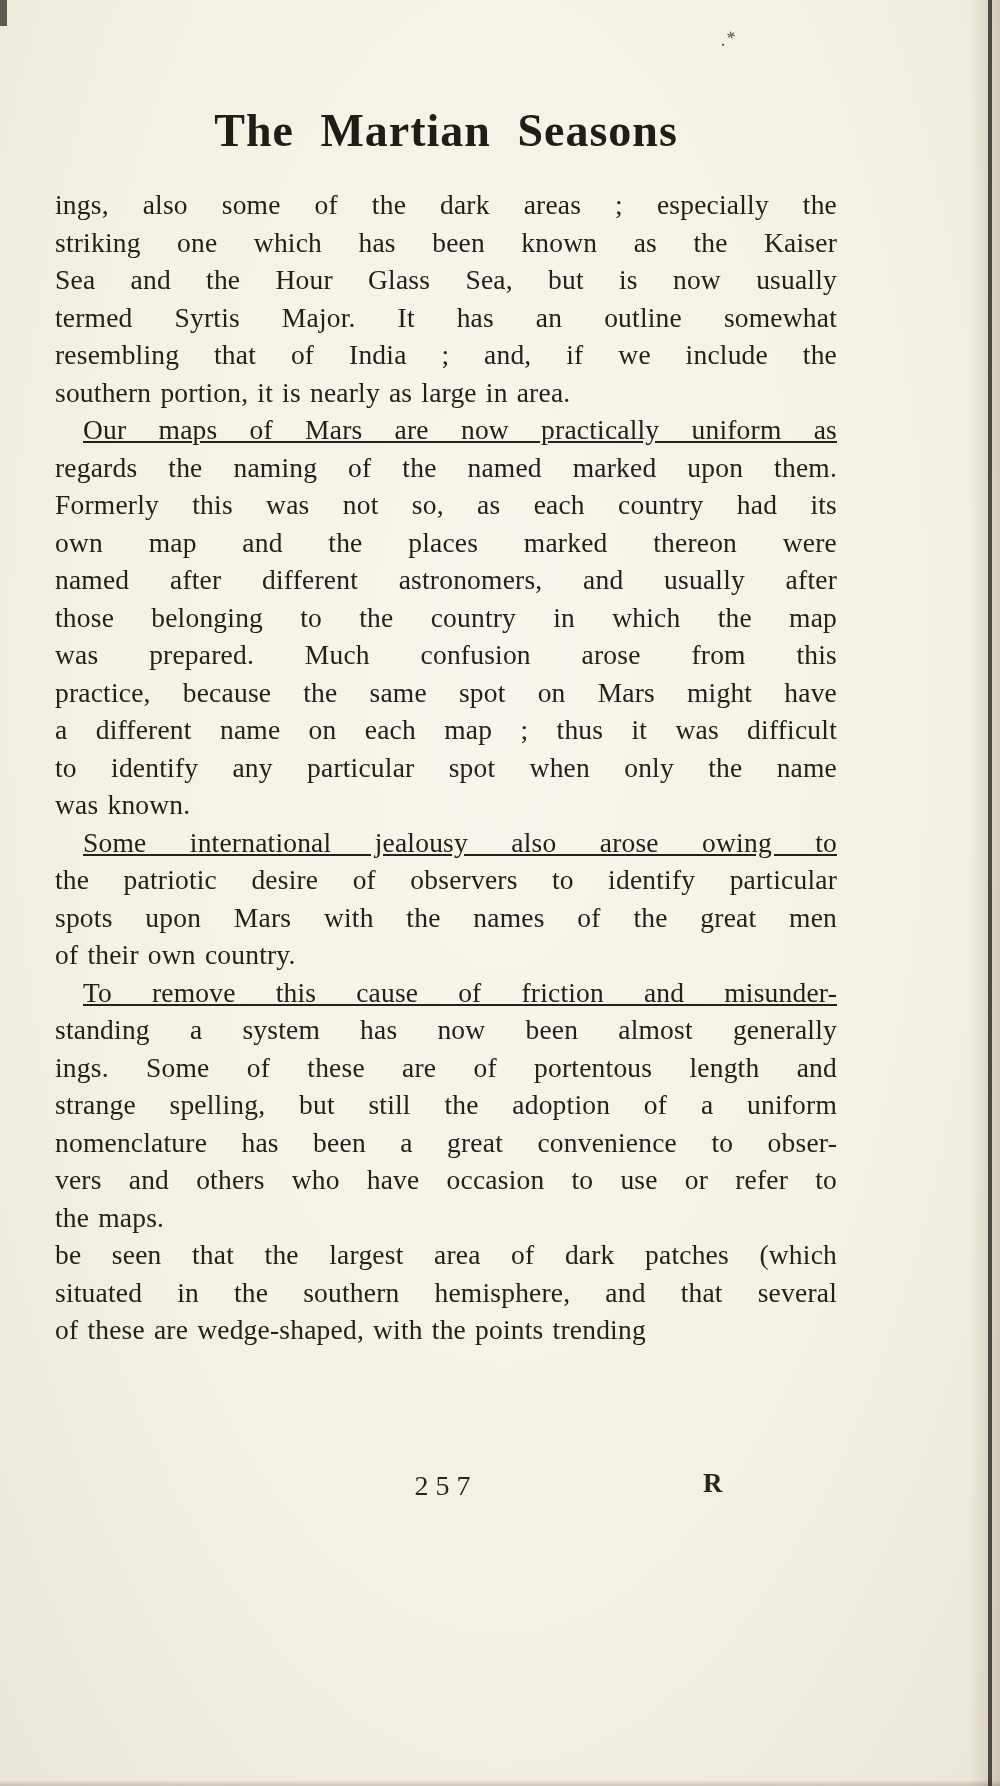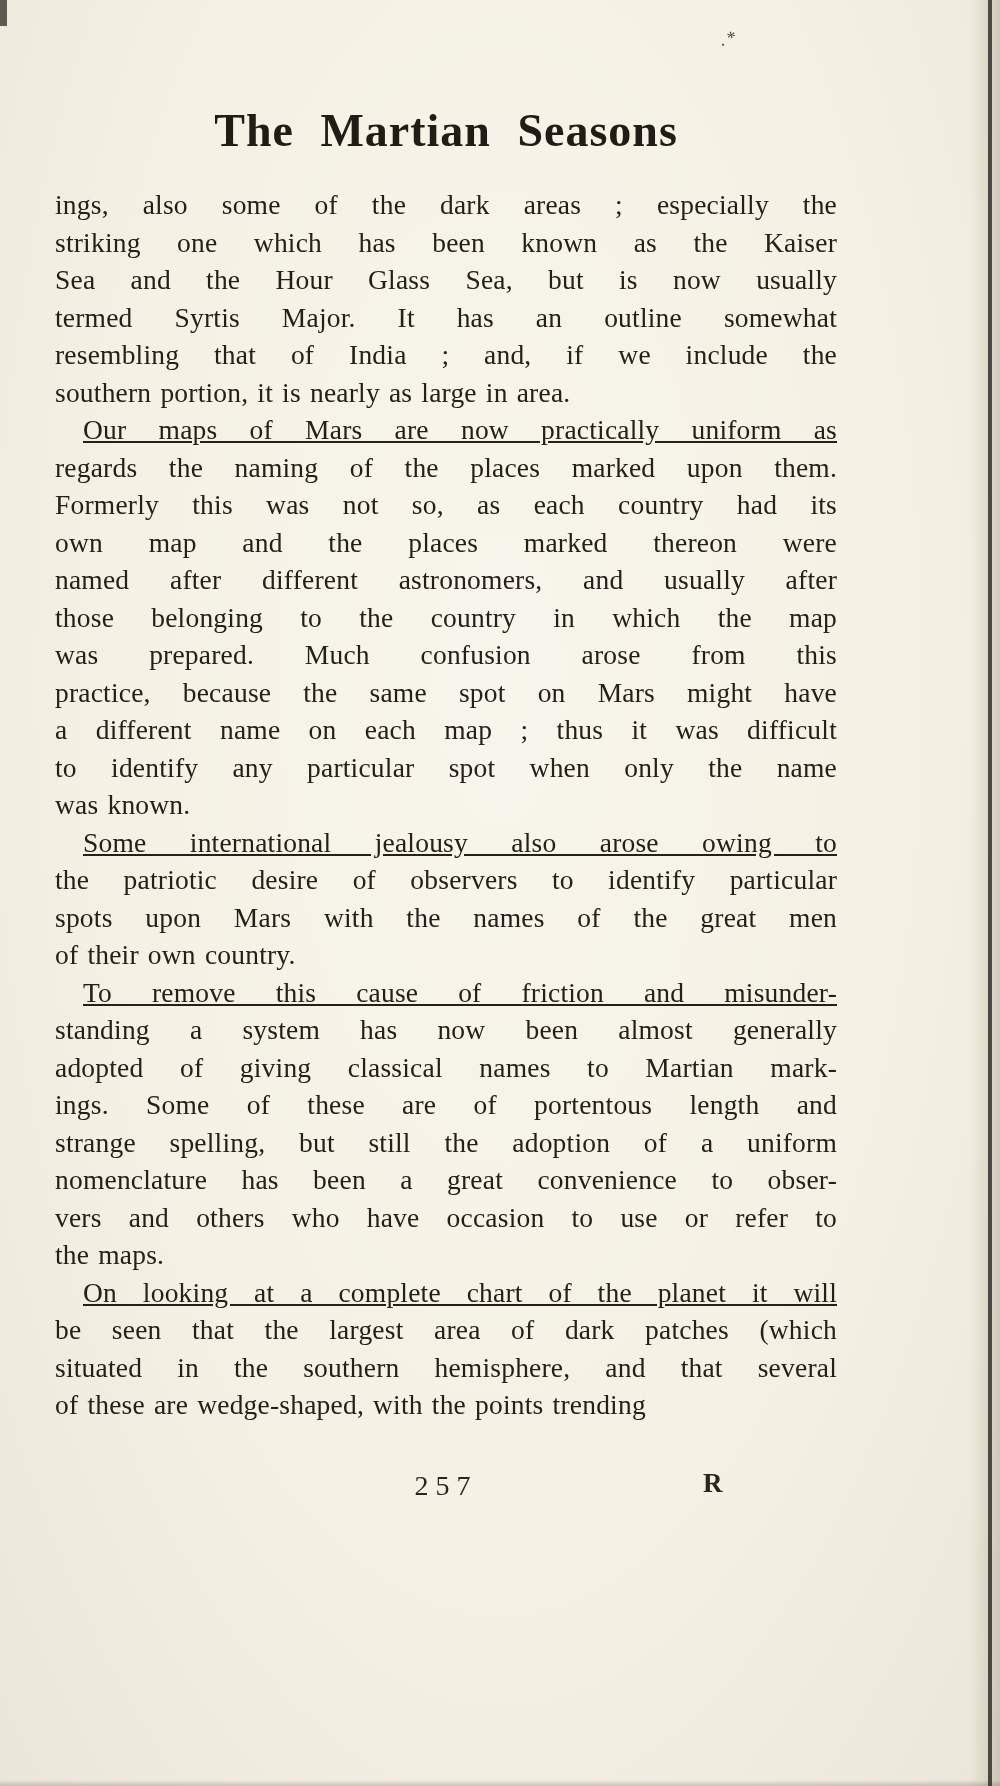--- a/index.html
+++ b/index.html
@@ -149,49 +149,47 @@
       <div class="paragraph">
         <div class="line">ings, also some of the dark areas ; especially the</div>
         <div class="line">striking one which has been known as the Kaiser</div>
         <div class="line">Sea and the Hour Glass Sea, but is now usually</div>
         <div class="line">termed Syrtis Major.  It has an outline somewhat</div>
         <div class="line">resembling that of India ; and, if we include the</div>
         <div class="line last">southern portion, it is nearly as large in area.</div>
       </div>
       <div class="paragraph">
         <div class="line indent">Our maps of Mars are now practically uniform as</div>
-        <div class="line">regards the naming of the places marked upon them.</div>
+        <div class="line">regards the naming of the named marked upon them.</div>
         <div class="line">Formerly this was not so, as each country had its</div>
         <div class="line">own map and the places marked thereon were</div>
         <div class="line">named after different astronomers, and usually after</div>
         <div class="line">those belonging to the country in which the map</div>
         <div class="line">was prepared.  Much confusion arose from this</div>
         <div class="line">practice, because the same spot on Mars might have</div>
         <div class="line">a different name on each map ; thus it was difficult</div>
         <div class="line">to identify any particular spot when only the name</div>
         <div class="line last">was known.</div>
       </div>
       <div class="paragraph">
         <div class="line indent">Some international jealousy also arose owing to</div>
         <div class="line">the patriotic desire of observers to identify particular</div>
         <div class="line">spots upon Mars with the names of the great men</div>
         <div class="line last">of their own country.</div>
       </div>
       <div class="paragraph">
         <div class="line indent">To remove this cause of friction and misunder-</div>
         <div class="line">standing a system has now been almost generally</div>
-        <div class="line">adopted of giving classical names to Martian mark-</div>
         <div class="line">ings.  Some of these are of portentous length and</div>
         <div class="line">strange spelling, but still the adoption of a uniform</div>
         <div class="line">nomenclature has been a great convenience to obser-</div>
         <div class="line">vers and others who have occasion to use or refer to</div>
         <div class="line last">the maps.</div>
       </div>
       <div class="paragraph">
-        <div class="line indent">On looking at a complete chart of the planet it will</div>
         <div class="line">be seen that the largest area of dark patches (which</div>
         <div class="line">situated in the southern hemisphere, and that several</div>
         <div class="line last">of these are wedge-shaped, with the points trending</div>
       </div>
     </div>
 
   <div class="footer">
     <div class="page-number">257</div>
     <div class="signature-mark">R</div>
   </div>

